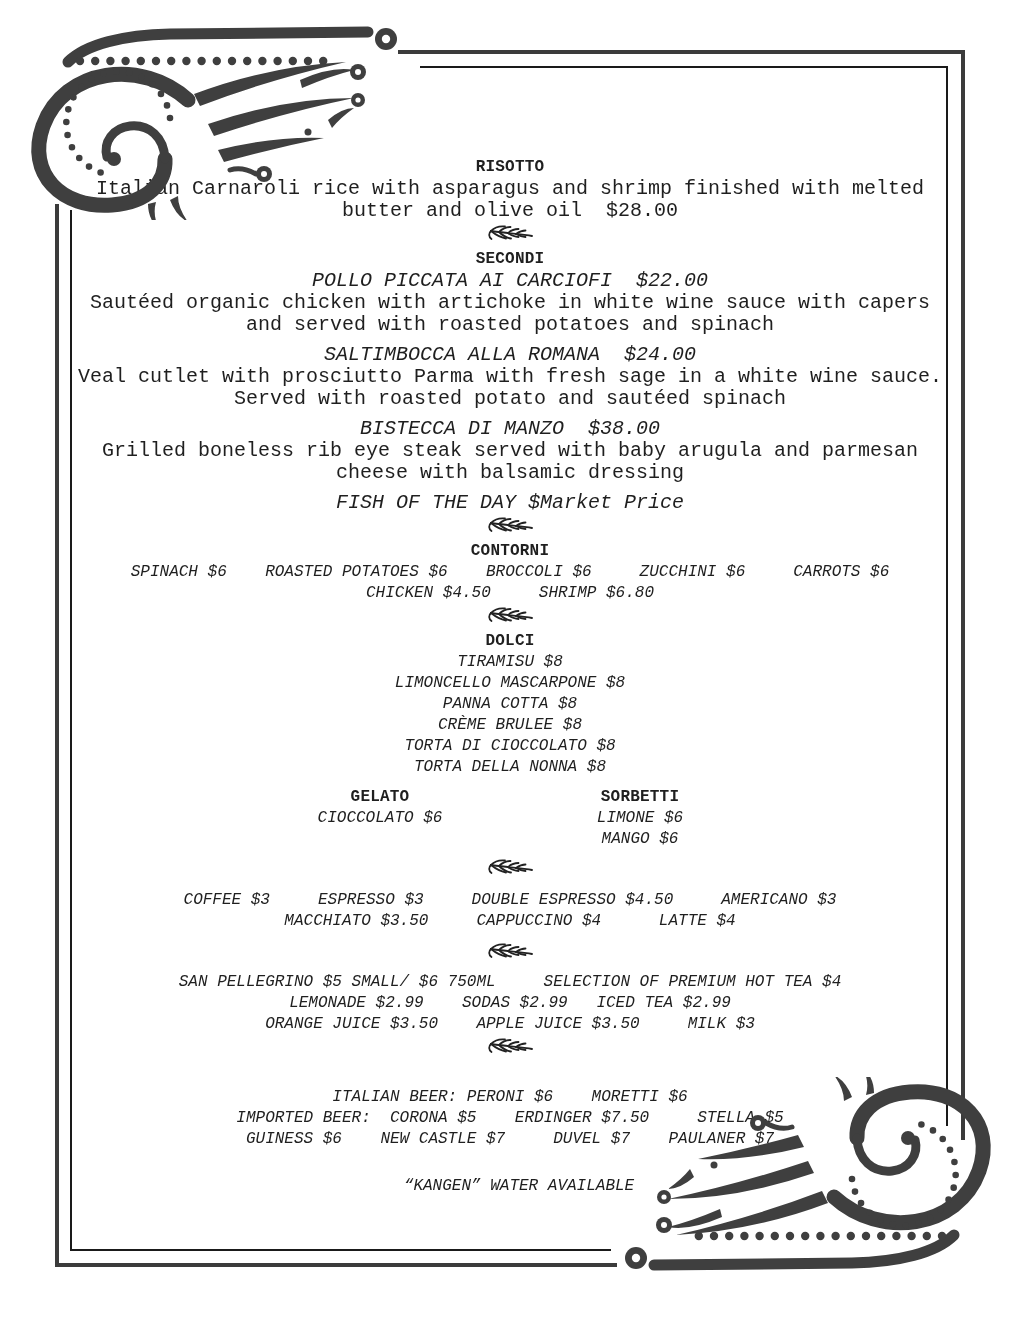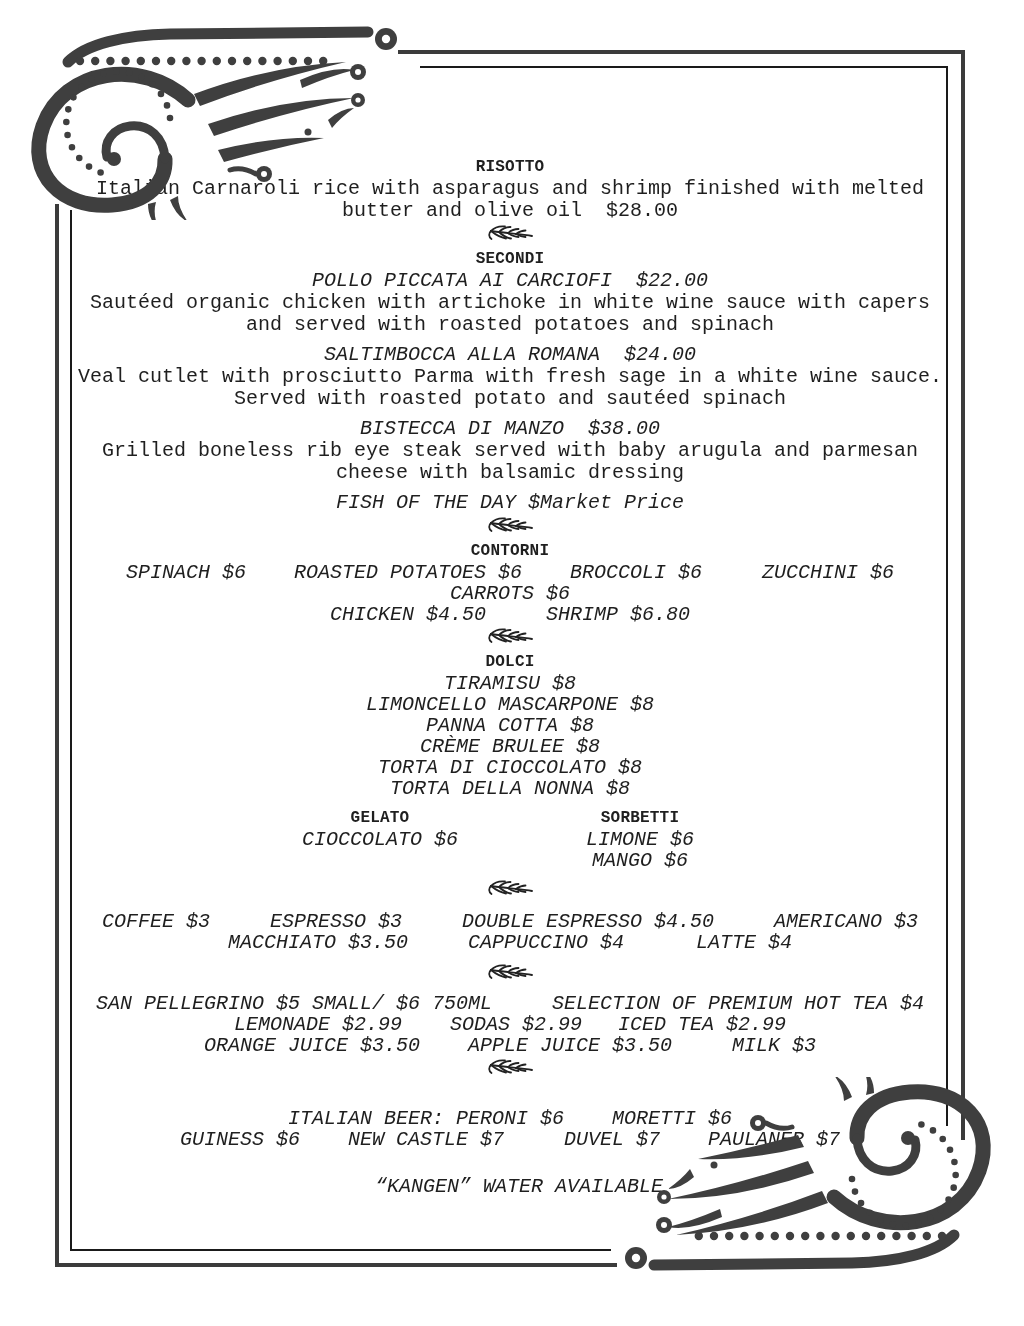--- a/index.html
+++ b/index.html
@@ -19,21 +19,21 @@
   .fi-bottom{left:71px;top:1249px;width:540px;height:2px;}
   .fi-left{left:70px;top:210px;width:2px;height:1041px;}
   
   .flourish{position:absolute;z-index:3;pointer-events:none;}
   .flourish.tl{left:2px;top:8px;width:432px;height:212px;}
   .flourish.br{right:4px;bottom:14px;width:432px;height:212px;transform:rotate(180deg);}
   
   .content{position:absolute;left:72px;top:156px;width:876px;text-align:center;z-index:2;}
   .h{font-weight:bold;font-size:16px;line-height:22px;letter-spacing:.2px;}
   .t{font-size:20px;line-height:22px;white-space:pre-wrap;}
-  .tt{font-size:20px;line-height:21px;white-space:pre-wrap;}
+  .tt{font-size:16px;line-height:21px;white-space:pre-wrap;}
   .i{font-style:italic;} .mt6{margin-top:6px;} .mt8{margin-top:8px;}
   .mt10{margin-top:26px;} .mt24{margin-top:26px;padding-left:18px;} .mb8{margin-bottom:8px;}
   .divider{height:26px;display:flex;align-items:center;justify-content:center;}
   .sprig{width:46px;height:22px;}
   .cols{display:flex;justify-content:center;margin-top:8px;}
   .col{width:260px;}
   .defs{position:absolute;width:0;height:0;overflow:hidden;}
 </style>
 </head>
 <body>
@@ -190,18 +190,19 @@
     <div class="tt i">LEMONADE $2.99    SODAS $2.99   ICED TEA $2.99</div>
     <div class="tt i">ORANGE JUICE $3.50    APPLE JUICE $3.50     MILK $3</div>
 
     <div class="divider">
       <svg class="sprig" viewBox="0 0 46 22">
           <use href="#sprig"></use>
         </svg>
     </div>
 
     <div class="tt i mt10">ITALIAN BEER: PERONI $6    MORETTI $6</div>
+    <div class="tt i">IMPORTED BEER:  CORONA $5    ERDINGER $7.50     STELLA $5</div>
     <div class="tt i">GUINESS $6    NEW CASTLE $7     DUVEL $7    PAULANER $7</div>
 
     <div class="tt i mt24">“KANGEN” WATER AVAILABLE</div>
 
   </div>
 </div>
 
 </body></html>

